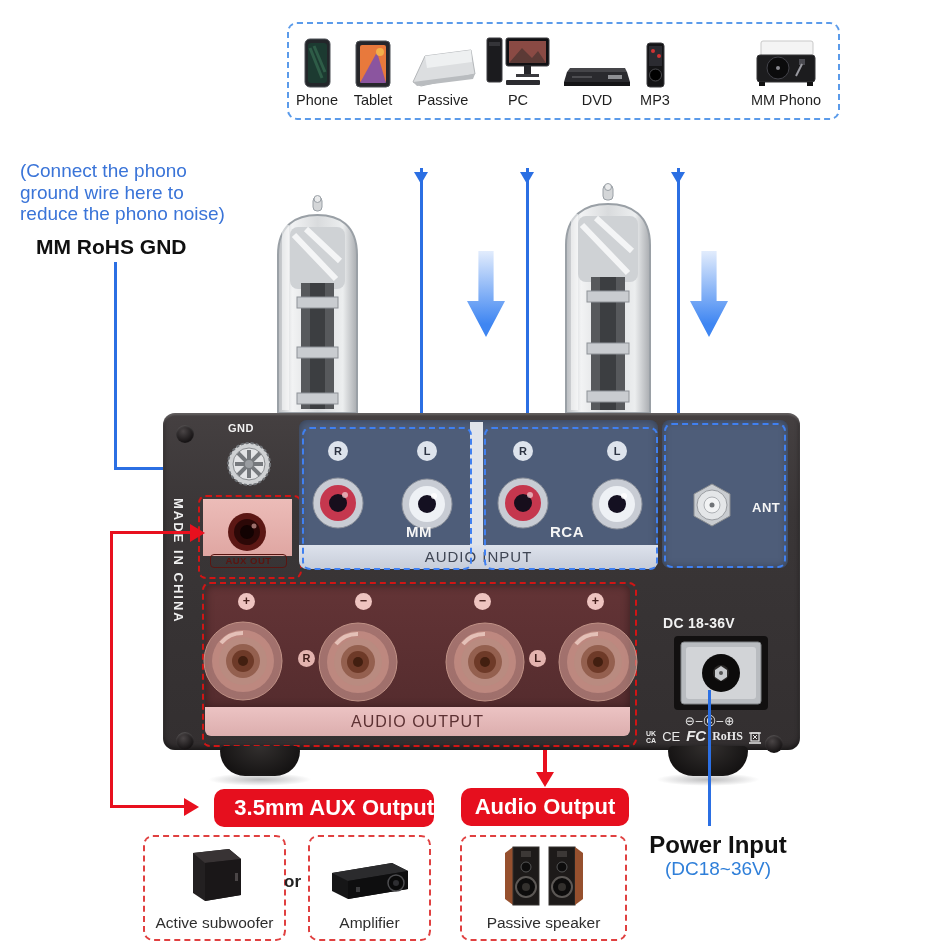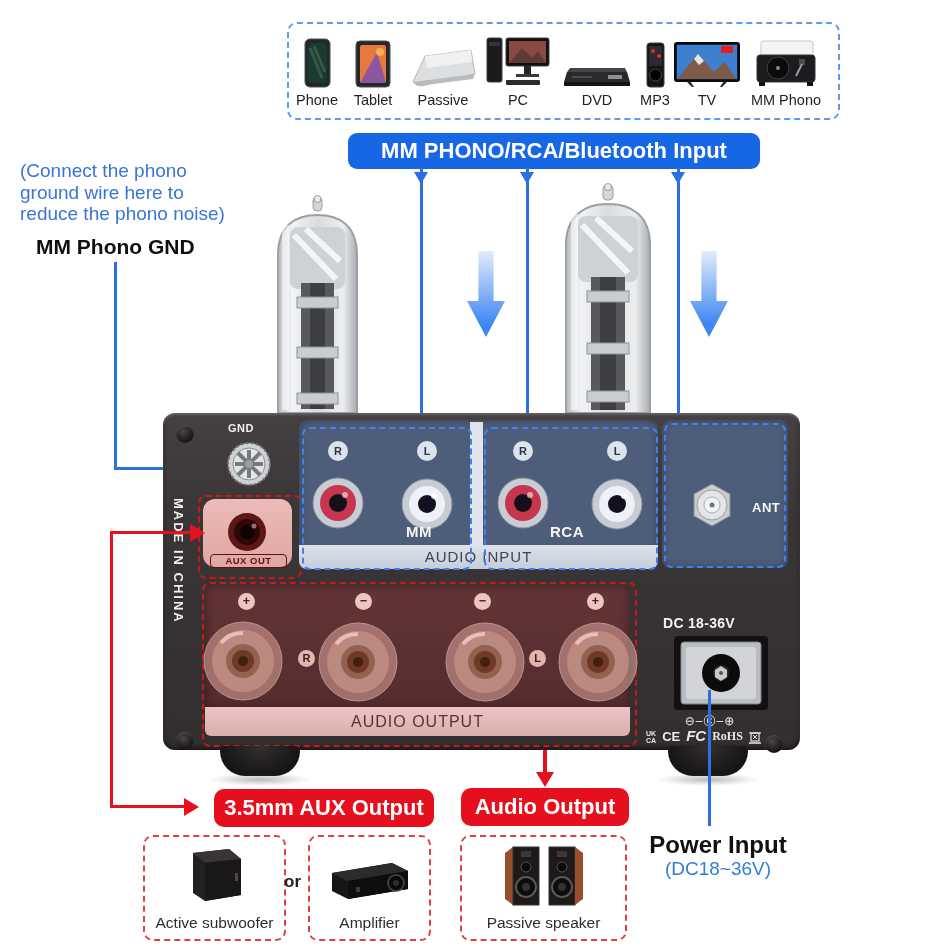--- a/index.html
+++ b/index.html
@@ -26,22 +26,22 @@
   
   .device{left:163px;top:413px;width:637px;height:337px;border-radius:12px;
       background:linear-gradient(180deg,#454041 0%,#3a3637 30%,#332f30 100%);
       box-shadow:inset 0 2px 2px rgba(255,255,255,.18), inset 0 -3px 5px rgba(0,0,0,.5);}
   .screw{width:18px;height:18px;border-radius:50%;background:radial-gradient(circle at 40% 35%,#4a4546,#161314 70%);
       box-shadow:inset 0 1px 2px rgba(255,255,255,.2);}
   .gnd-label{font-size:11px;font-weight:bold;color:#f2f2f2;letter-spacing:.5px;}
   .made-in{left:8px;top:85px;height:165px;writing-mode:vertical-rl;font-size:13px;font-weight:bold;
       color:#f0f0f0;letter-spacing:2px;}
   .aux-dashed{left:35px;top:82px;width:100px;height:80px;border:2px dashed #d01515;border-radius:8px;}
-  .aux-panel{left:40px;top:86px;width:89px;height:68px;background:linear-gradient(180deg,#ecbcb8,#dfa6a2);
-      border-radius:12px;}
+  .aux-panel{left:40px;top:86px;width:89px;height:57px;background:linear-gradient(180deg,#ecbcb8,#dfa6a2);
+      border-radius:0;}
   .aux-out-label{left:7px;top:55px;width:75px;height:12px;border:1px solid #5a1511;border-radius:4px;
       font-size:9.5px;font-weight:bold;color:#5a1511;text-align:center;line-height:12px;letter-spacing:.5px;}
   .input-panel{left:136px;top:7px;width:359px;height:149px;background:#4e5d79;border-radius:8px;
       box-shadow:inset 0 0 8px rgba(0,0,0,.35);}
   .input-gap{left:171px;top:2px;width:13px;height:145px;background:rgba(245,247,250,.88);}
   .input-strip{left:0;top:125px;width:359px;height:24px;background:linear-gradient(180deg,#dde2ec,#c7cdd9);
       border-radius:0 0 8px 8px;font-size:15px;color:#3f4654;text-align:center;line-height:24px;letter-spacing:1px;}
   .dash-blue{border:2px dashed #4080f0;border-radius:8px;}
   .rl-badge{width:20px;height:20px;border-radius:50%;background:#dde3ec;color:#2c3342;font-size:11px;
       font-weight:bold;text-align:center;line-height:20px;}
@@ -54,21 +54,21 @@
   .out-strip{left:42px;top:294px;width:425px;height:29px;background:linear-gradient(180deg,#ecc3c3,#dcaeae);
       border-radius:0 0 6px 6px;font-size:16px;color:#5c3133;text-align:center;line-height:29px;letter-spacing:1px;}
   .pm-badge{width:17px;height:17px;border-radius:50%;background:#eec4c0;color:#46201d;font-size:12.5px;
       font-weight:bold;text-align:center;line-height:17px;}
   .rl-out{width:17px;height:17px;border-radius:50%;background:#e3b3ae;color:#3c1a17;font-size:11px;
       font-weight:bold;text-align:center;line-height:17px;}
   .dc-label{font-size:14px;font-weight:bold;color:#f2f2f2;letter-spacing:.3px;}
   .polarity{font-size:12px;color:#eaeaea;letter-spacing:1px;}
   .certs{display:flex;align-items:flex-end;gap:6px;color:#e8e8e8;}
   .ukca{font-size:7px;font-weight:bold;line-height:7px;text-align:center;}
-  .cert-ce{font-size:13px;font-weight:bold;}
+  .cert-ce{font-size:13px;font-weight:normal;}
   .cert-fcc{font-size:15px;font-weight:bold;font-style:italic;}
   .cert-rohs{font-size:12px;font-weight:bold;font-family:Liberation Serif, serif;}
   .foot{width:80px;height:30px;background:radial-gradient(ellipse at 50% 0,#33302f,#151313 75%);
       border-radius:8px 8px 40px 40px;}
   .foot-shadow{width:104px;height:13px;border-radius:50%;background:radial-gradient(ellipse,rgba(60,60,65,.35),rgba(0,0,0,0) 70%);}
   
   .banner-red{background:#e60f1e;border-radius:10px;color:#fff;font-weight:bold;font-size:22px;
       text-align:center;line-height:38px;height:38px;}
   .redline{background:#e8101e;}
   .blueline{background:#2b6fe3;}
@@ -160,72 +160,57 @@
           <rect x="1" y="1" width="17" height="44" rx="3" fill="#141416" stroke="#3a3a3e"></rect>
           <rect x="3" y="4" width="13" height="20" fill="#2b2b31"></rect>
           <circle cx="7" cy="9" r="2" fill="#d23333"></circle>
           <circle cx="13" cy="14" r="2" fill="#d23333"></circle>
           <circle cx="9.5" cy="33" r="6" fill="#000" stroke="#4a4a4e"></circle>
         </svg>
     </div>
     <div class="src-label">MP3</div>
   </div>
 
-  <div class="abs src-item" style="left:672px;width:70px;">
-    <div class="src-icon">
-      <svg width="66" height="46">
-          <rect x="1" y="1" width="64" height="38" rx="2" fill="#10233f" stroke="#0a0a0a" stroke-width="2"></rect>
-          <rect x="3" y="3" width="60" height="34" fill="#3f7fd0"></rect>
-          <polygon points="3,37 24,12 40,30 50,20 63,37" fill="#7e5a48"></polygon>
-          <polygon points="20,17 24,12 30,19 25,23" fill="#e8e4dd"></polygon>
-          <rect x="47" y="4" width="12" height="7" fill="#d22"></rect>
-          <polygon points="12,39 18,45 20,45 16,39" fill="#22252a"></polygon>
-          <polygon points="54,39 48,45 46,45 50,39" fill="#22252a"></polygon>
-        </svg>
-    </div>
-    <div class="src-label">TV</div>
-  </div>
 
   <div class="abs src-item" style="left:744px;width:84px;">
     <div class="src-icon">
       <svg width="62" height="48">
           <rect x="6" y="1" width="52" height="15" rx="2" fill="#f4f4f4" stroke="#c9c9c9"></rect>
           <rect x="2" y="15" width="58" height="27" rx="3" fill="#1c1c1e" stroke="#343437"></rect>
           <circle cx="23" cy="28" r="11" fill="#0b0b0c" stroke="#43434a"></circle>
           <circle cx="23" cy="28" r="2" fill="#8a8a90"></circle>
           <rect x="44" y="19" width="6" height="6" fill="#4a4a50"></rect>
           <line x1="47" y1="24" x2="41" y2="36" stroke="#9a9aa0" stroke-width="2"></line>
           <rect x="4" y="42" width="6" height="4" fill="#111"></rect>
           <rect x="52" y="42" width="6" height="4" fill="#111"></rect>
         </svg>
     </div>
     <div class="src-label">MM Phono</div>
   </div>
 
-  <div class="abs banner-blue">MM PHONO/RCA/Bluetooth Input</div>
 
   <div class="abs thinline" style="left:420px;top:168px;height:260px;"></div>
   <div class="abs thinline" style="left:526px;top:168px;height:260px;"></div>
   <div class="abs thinline" style="left:677px;top:168px;height:255px;"></div>
   <div class="abs arrowhead-down" style="left:414px;top:172px;"></div>
   <div class="abs arrowhead-down" style="left:520px;top:172px;"></div>
   <div class="abs arrowhead-down" style="left:671px;top:172px;"></div>
   <div class="abs linedot" style="left:417px;top:424px;"></div>
   <div class="abs linedot" style="left:523px;top:424px;"></div>
   <div class="abs linedot" style="left:674px;top:420px;"></div>
 
   <div class="abs bigarrow" style="left:467px;top:251px;"></div>
   <div class="abs bigarrow" style="left:690px;top:251px;"></div>
 
   <div class="abs note">
     <div>(Connect the phono</div>
     <div>ground wire here to</div>
     <div>reduce the phono noise)</div>
   </div>
-  <div class="abs note-gnd">MM Phono GND</div>
+  <div class="abs note-gnd">MM RoHS GND</div>
 
   <div class="abs blueline" style="left:114px;top:262px;width:3px;height:208px;"></div>
   <div class="abs blueline" style="left:114px;top:467px;width:118px;height:3px;"></div>
   <div class="abs linedot" style="left:228px;top:464px;"></div>
 
   <svg class="abs" style="left:270px;top:195px;" width="95" height="220">
     <defs>
       <linearGradient id="g1" x1="0" y1="0" x2="1" y2="0">
         <stop offset="0" stop-color="#b9bcc0"></stop>
           <stop offset=".18" stop-color="#f2f3f4"></stop>
@@ -439,21 +424,21 @@
   <div class="abs arrow-right-red" style="left:190px;top:524px;"></div>
   <div class="abs redline" style="left:110px;top:531px;width:3px;height:277px;"></div>
   <div class="abs redline" style="left:110px;top:805px;width:78px;height:3px;"></div>
   <div class="abs arrow-right-red" style="left:184px;top:798px;"></div>
 
   <div class="abs redline" style="left:543px;top:750px;width:4px;height:23px;"></div>
   <div class="abs arrow-down-red" style="left:536px;top:772px;"></div>
 
   <div class="abs blueline" style="left:708px;top:690px;width:3px;height:136px;"></div>
 
-  <div class="abs banner-red" style="left:214px;top:789px;width:220px;">3.5mm AUX Output</div>
+  <div class="abs banner-red" style="left:214px;top:789px;width:220px;text-align:right;">3.5mm AUX Output</div>
   <div class="abs banner-red" style="left:461px;top:788px;width:168px;">Audio Output</div>
 
   <div class="abs power-title" style="left:648px;top:831px;width:140px;">Power Input</div>
   <div class="abs power-sub" style="left:648px;top:858px;width:140px;">(DC18~36V)</div>
 
   <div class="abs dest-box" style="left:143px;width:139px;">
     <div class="dest-icon">
       <svg width="60" height="58">
           <polygon points="8,8 44,4 56,14 56,50 20,56 8,48" fill="#232021"></polygon>
           <polygon points="8,8 44,4 56,14 20,18" fill="#383334"></polygon>

